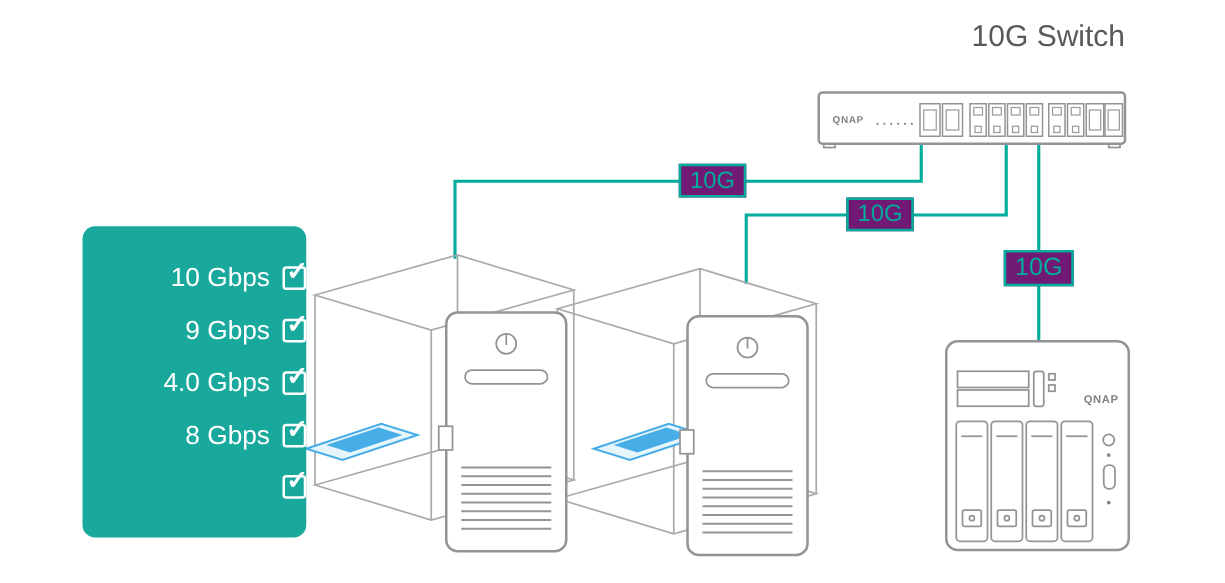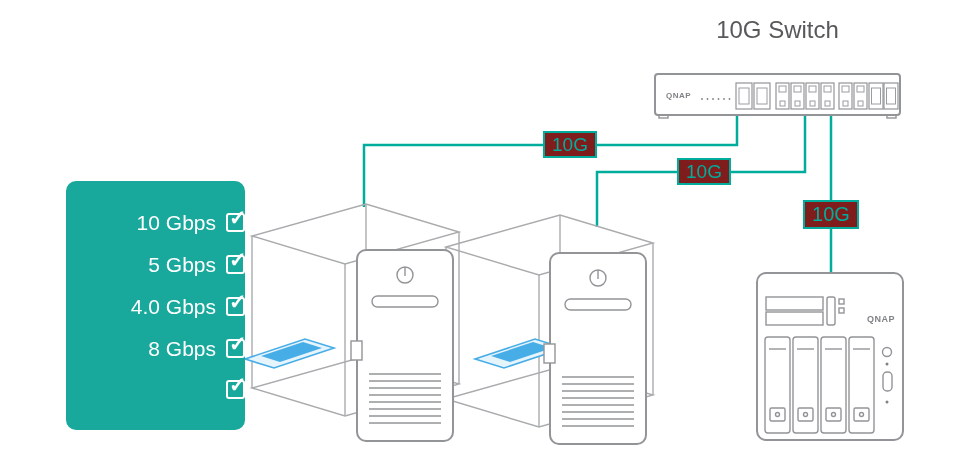--- a/index.html
+++ b/index.html
@@ -28,25 +28,25 @@
   .vent{stroke:var(--outline-gray);stroke-width:1.5;}
   .port{fill:#fff;stroke:var(--outline-gray);stroke-width:1.2;}
   .port-inner{fill:none;stroke:#9a9c9e;stroke-width:1;}
   .dot{fill:var(--brand-gray);}
   .cardo{fill:var(--card-light);stroke:var(--card-blue);stroke-width:1.6;}
   .cardi{fill:var(--card-blue);stroke:none;}
   text.brand{fill:var(--brand-gray);font-family:"Liberation Sans",sans-serif;font-weight:bold;letter-spacing:.5px;}
 
   
   .title{
-    position:absolute;left:655px;top:16px;width:245px;text-align:center;
+    position:absolute;left:655px;top:16px;width:245px;text-align:right;
     font-size:24px;color:var(--text-gray);
   }
   .tag{
-    position:absolute;background:#7f1d1d;border:2px solid var(--line-teal);
+    position:absolute;background:#701a75;border:2px solid var(--line-teal);
     color:var(--line-teal);display:flex;align-items:center;justify-content:center;
     font-size:19px;box-sizing:border-box;text-align:right;
   }
   .tag-a{left:543px;top:131px;width:54px;height:27px;}
   .tag-b{left:677px;top:158px;width:54px;height:27px;}
   .tag-c{left:803px;top:200px;width:56px;height:29px;font-size:20px;}
 
   .panel{
     position:absolute;left:66px;top:181px;width:179px;height:249px;
     background:var(--teal);border-radius:10px;
@@ -230,21 +230,21 @@
   <div class="tag tag-c">10G</div>
 
   <div class="panel">
     <div class="row">
       <span>10 Gbps</span>
       <span class="cb">
           <span class="tick">✓</span>
         </span>
     </div>
     <div class="row">
-      <span>5 Gbps</span>
+      <span>9 Gbps</span>
       <span class="cb">
           <span class="tick">✓</span>
         </span>
     </div>
     <div class="row">
       <span>4.0 Gbps</span>
       <span class="cb">
           <span class="tick">✓</span>
         </span>
     </div>

